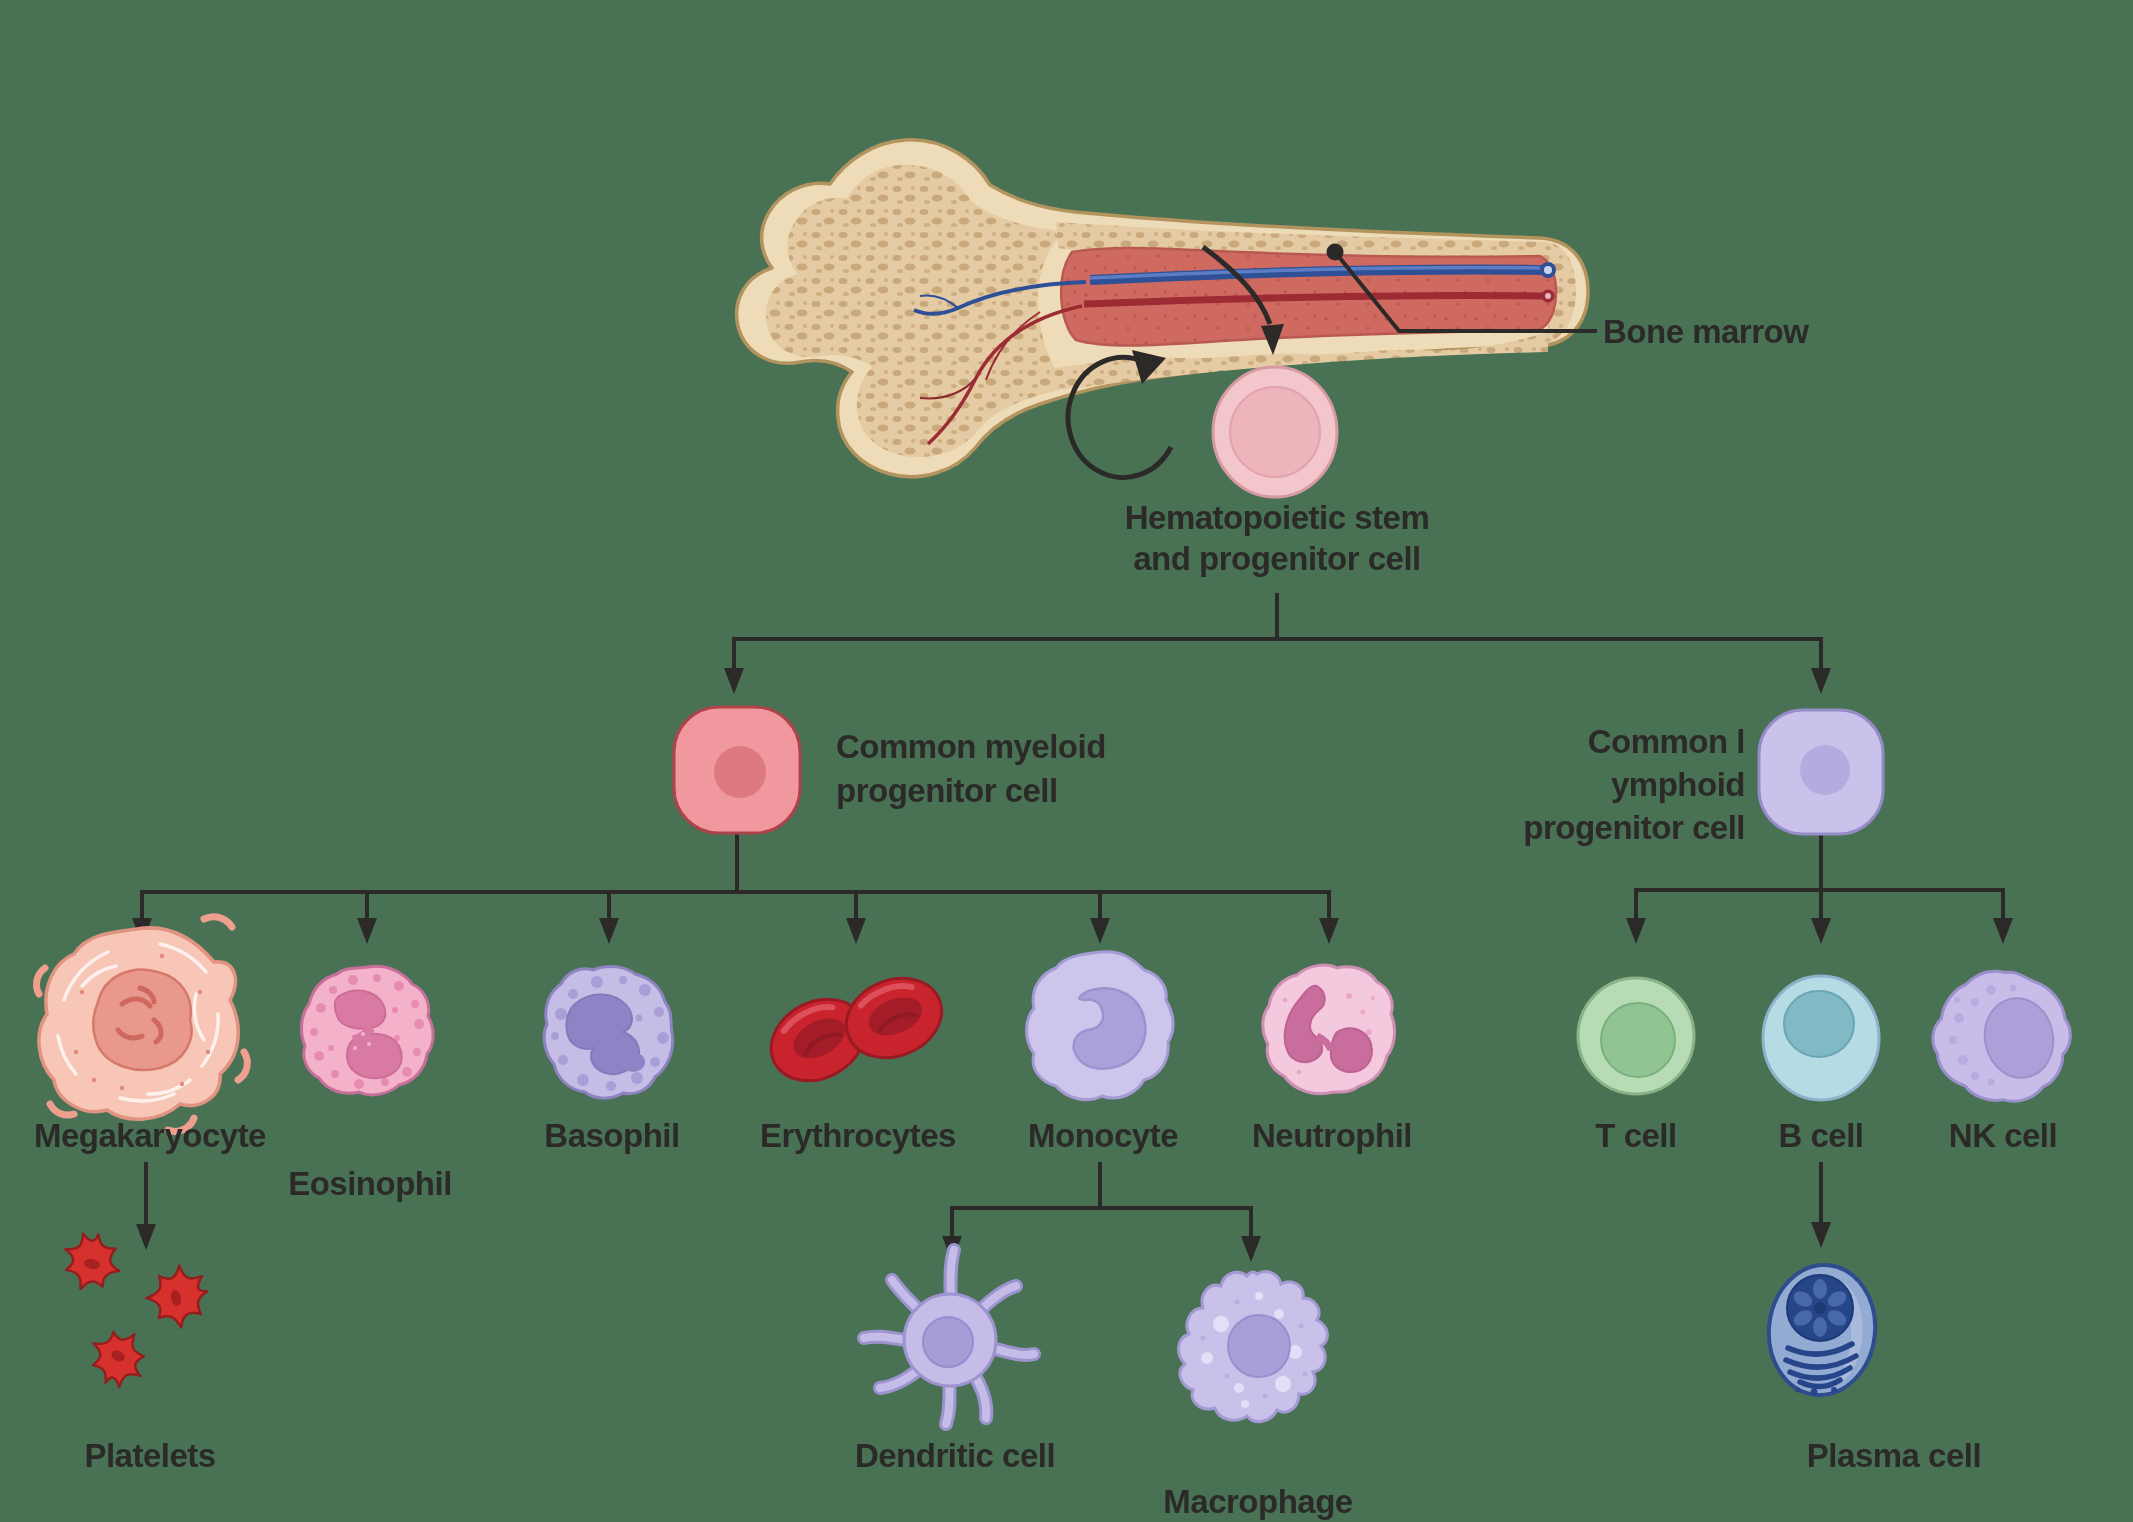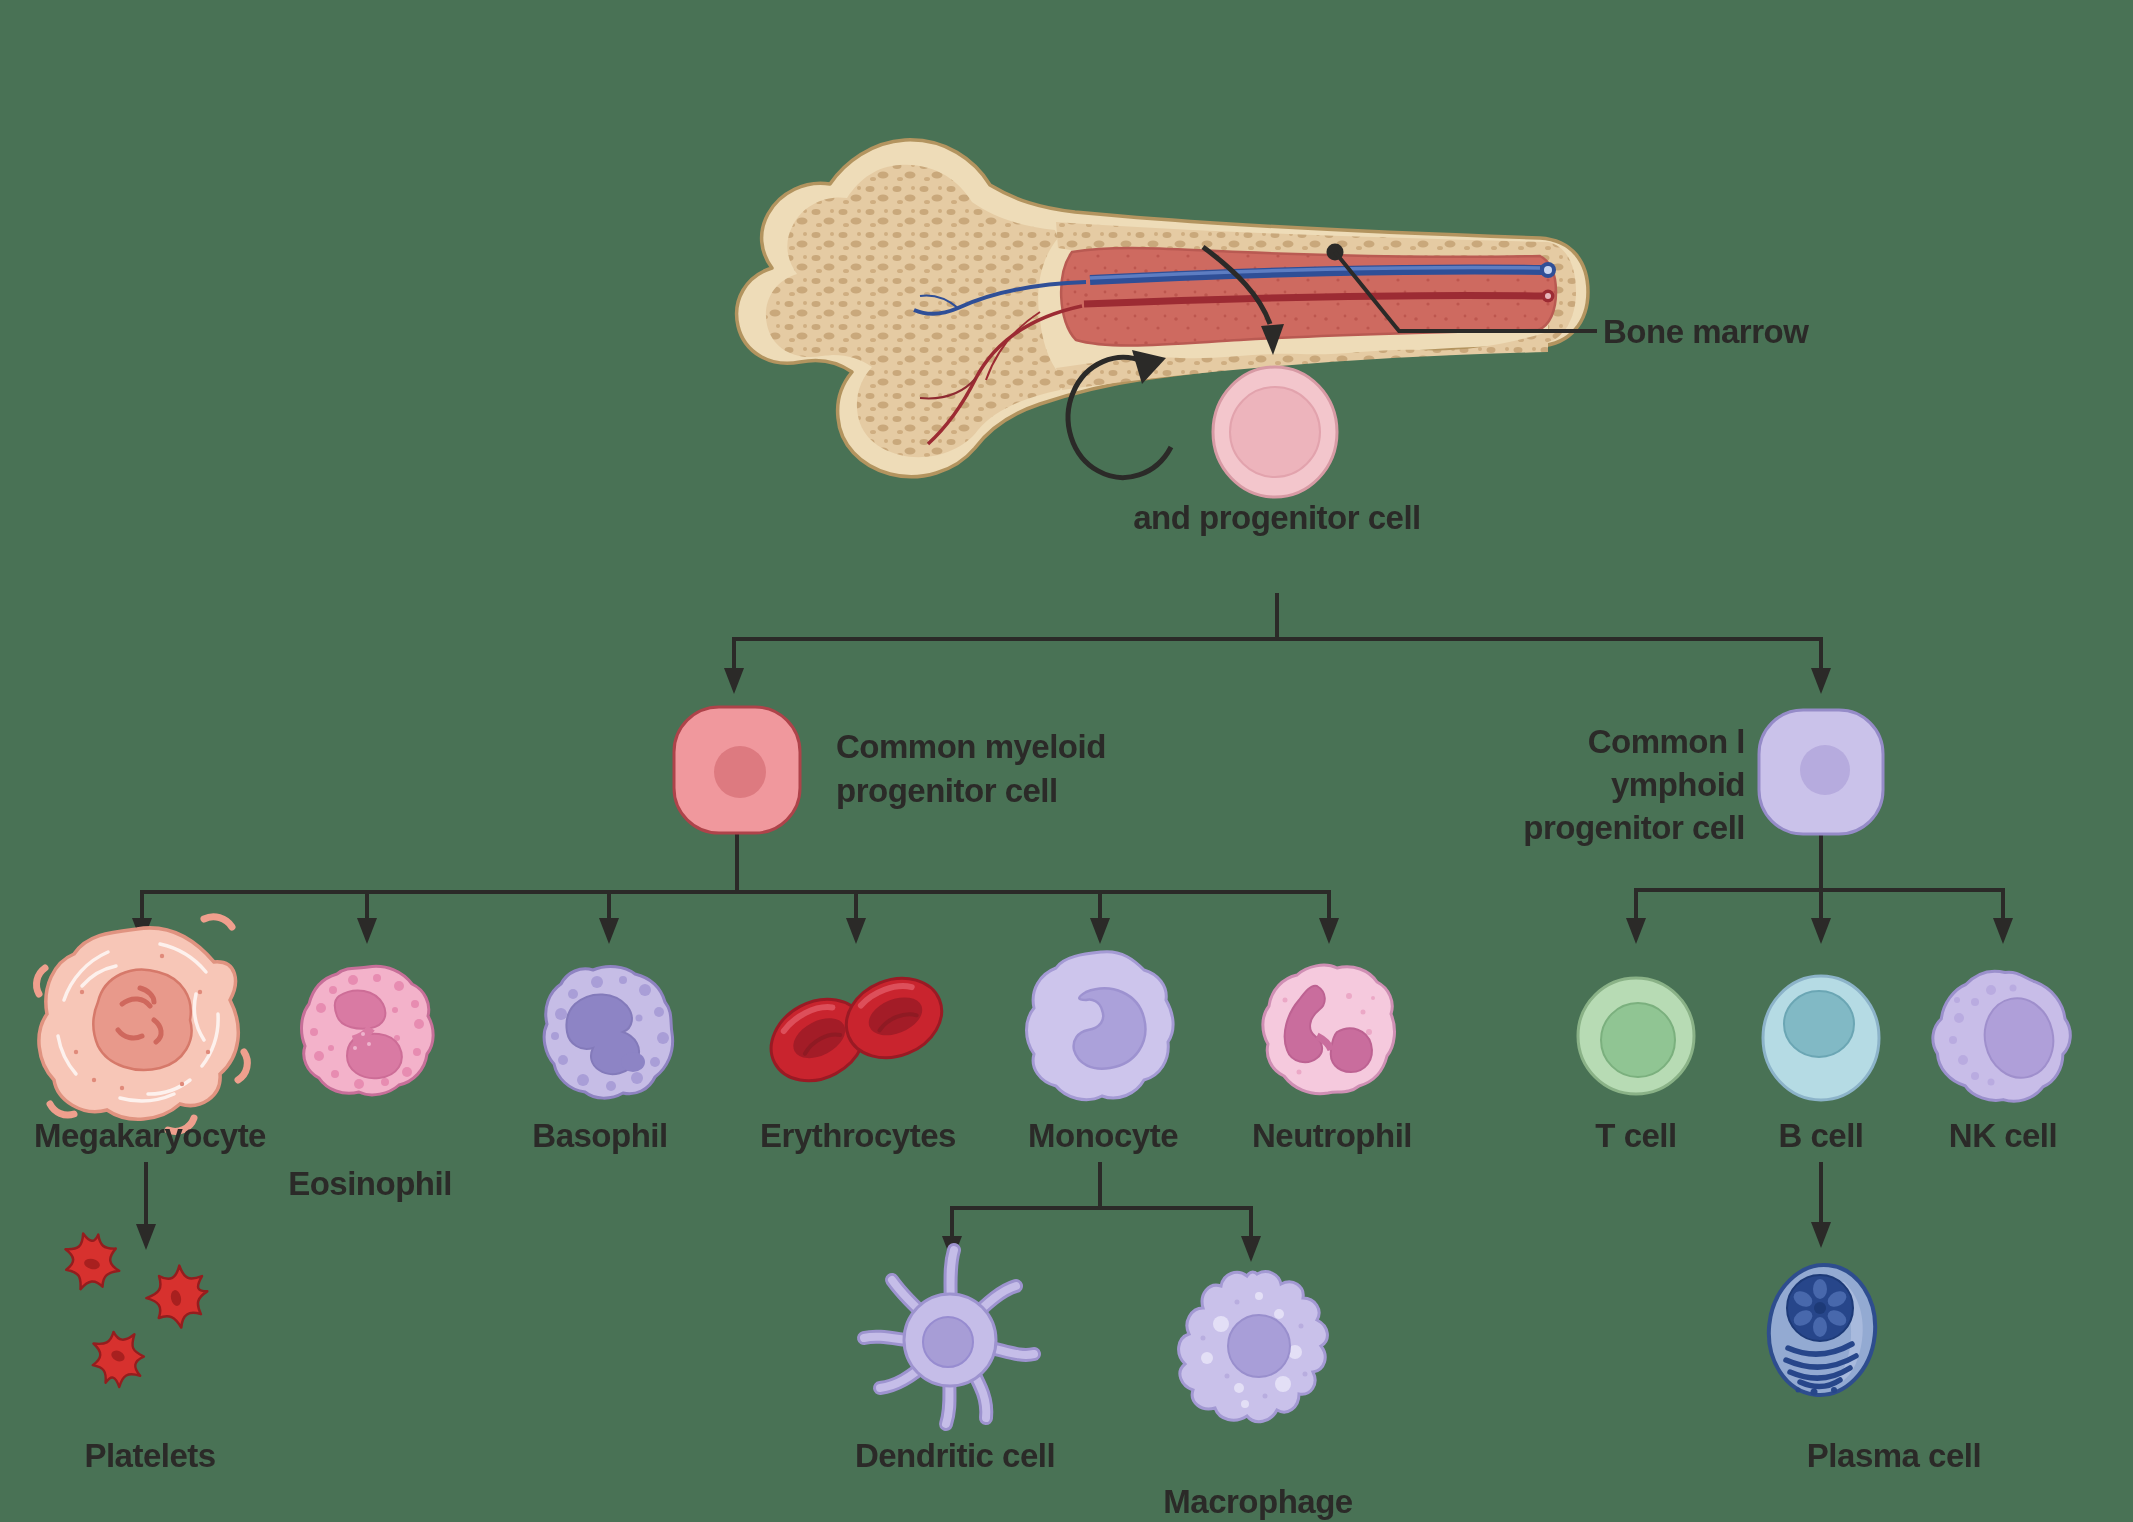--- a/index.html
+++ b/index.html
@@ -414,37 +414,38 @@
       <ellipse cx="-40" cy="-44" rx="8" ry="5" transform="rotate(12 -40 -44)"></ellipse>
       <ellipse cx="44" cy="-10" rx="8" ry="5" transform="rotate(78 44 -10)"></ellipse>
       <ellipse cx="-14" cy="48" rx="7" ry="5" transform="rotate(25 -14 48)"></ellipse>
     </g>
   </g>
 </svg>
 
 <div class="lbl" style="left:1603px;top:312px;">Bone marrow</div>
 
 <div class="lbl center lh41" style="left:977px;top:497px;width:600px;">
+  <div>Hematopoietic stem</div>
   <div>and progenitor cell</div>
 </div>
 
 <div class="lbl lh44" style="left:836px;top:725px;">
   <div>Common myeloid</div>
   <div>progenitor cell</div>
 </div>
 
 <div class="lbl right lh43" style="left:1345px;top:720px;width:400px;">
   <div>Common l</div>
   <div>ymphoid</div>
   <div>progenitor cell</div>
 </div>
 
 <div class="lbl center" style="left:-30px;top:1116px;width:360px;">Megakaryocyte</div>
 <div class="lbl center" style="left:190px;top:1116px;width:360px;margin-top:48px;">Eosinophil</div>
-<div class="lbl center" style="left:420px;top:1116px;width:360px;">Basophil</div>
+<div class="lbl center" style="left:432px;top:1116px;width:360px;">Basophil</div>
 <div class="lbl center" style="left:678px;top:1116px;width:360px;">Erythrocytes</div>
 <div class="lbl center" style="left:923px;top:1116px;width:360px;">Monocyte</div>
 <div class="lbl center" style="left:1152px;top:1116px;width:360px;">Neutrophil</div>
 
 <div class="lbl center" style="left:1456px;top:1116px;width:360px;">T cell</div>
 <div class="lbl center" style="left:1641px;top:1116px;width:360px;">B cell</div>
 <div class="lbl center" style="left:1823px;top:1116px;width:360px;">NK cell</div>
 
 <div class="lbl center" style="left:-30px;top:1436px;width:360px;">Platelets</div>
 <div class="lbl center" style="left:775px;top:1436px;width:360px;">Dendritic cell</div>

